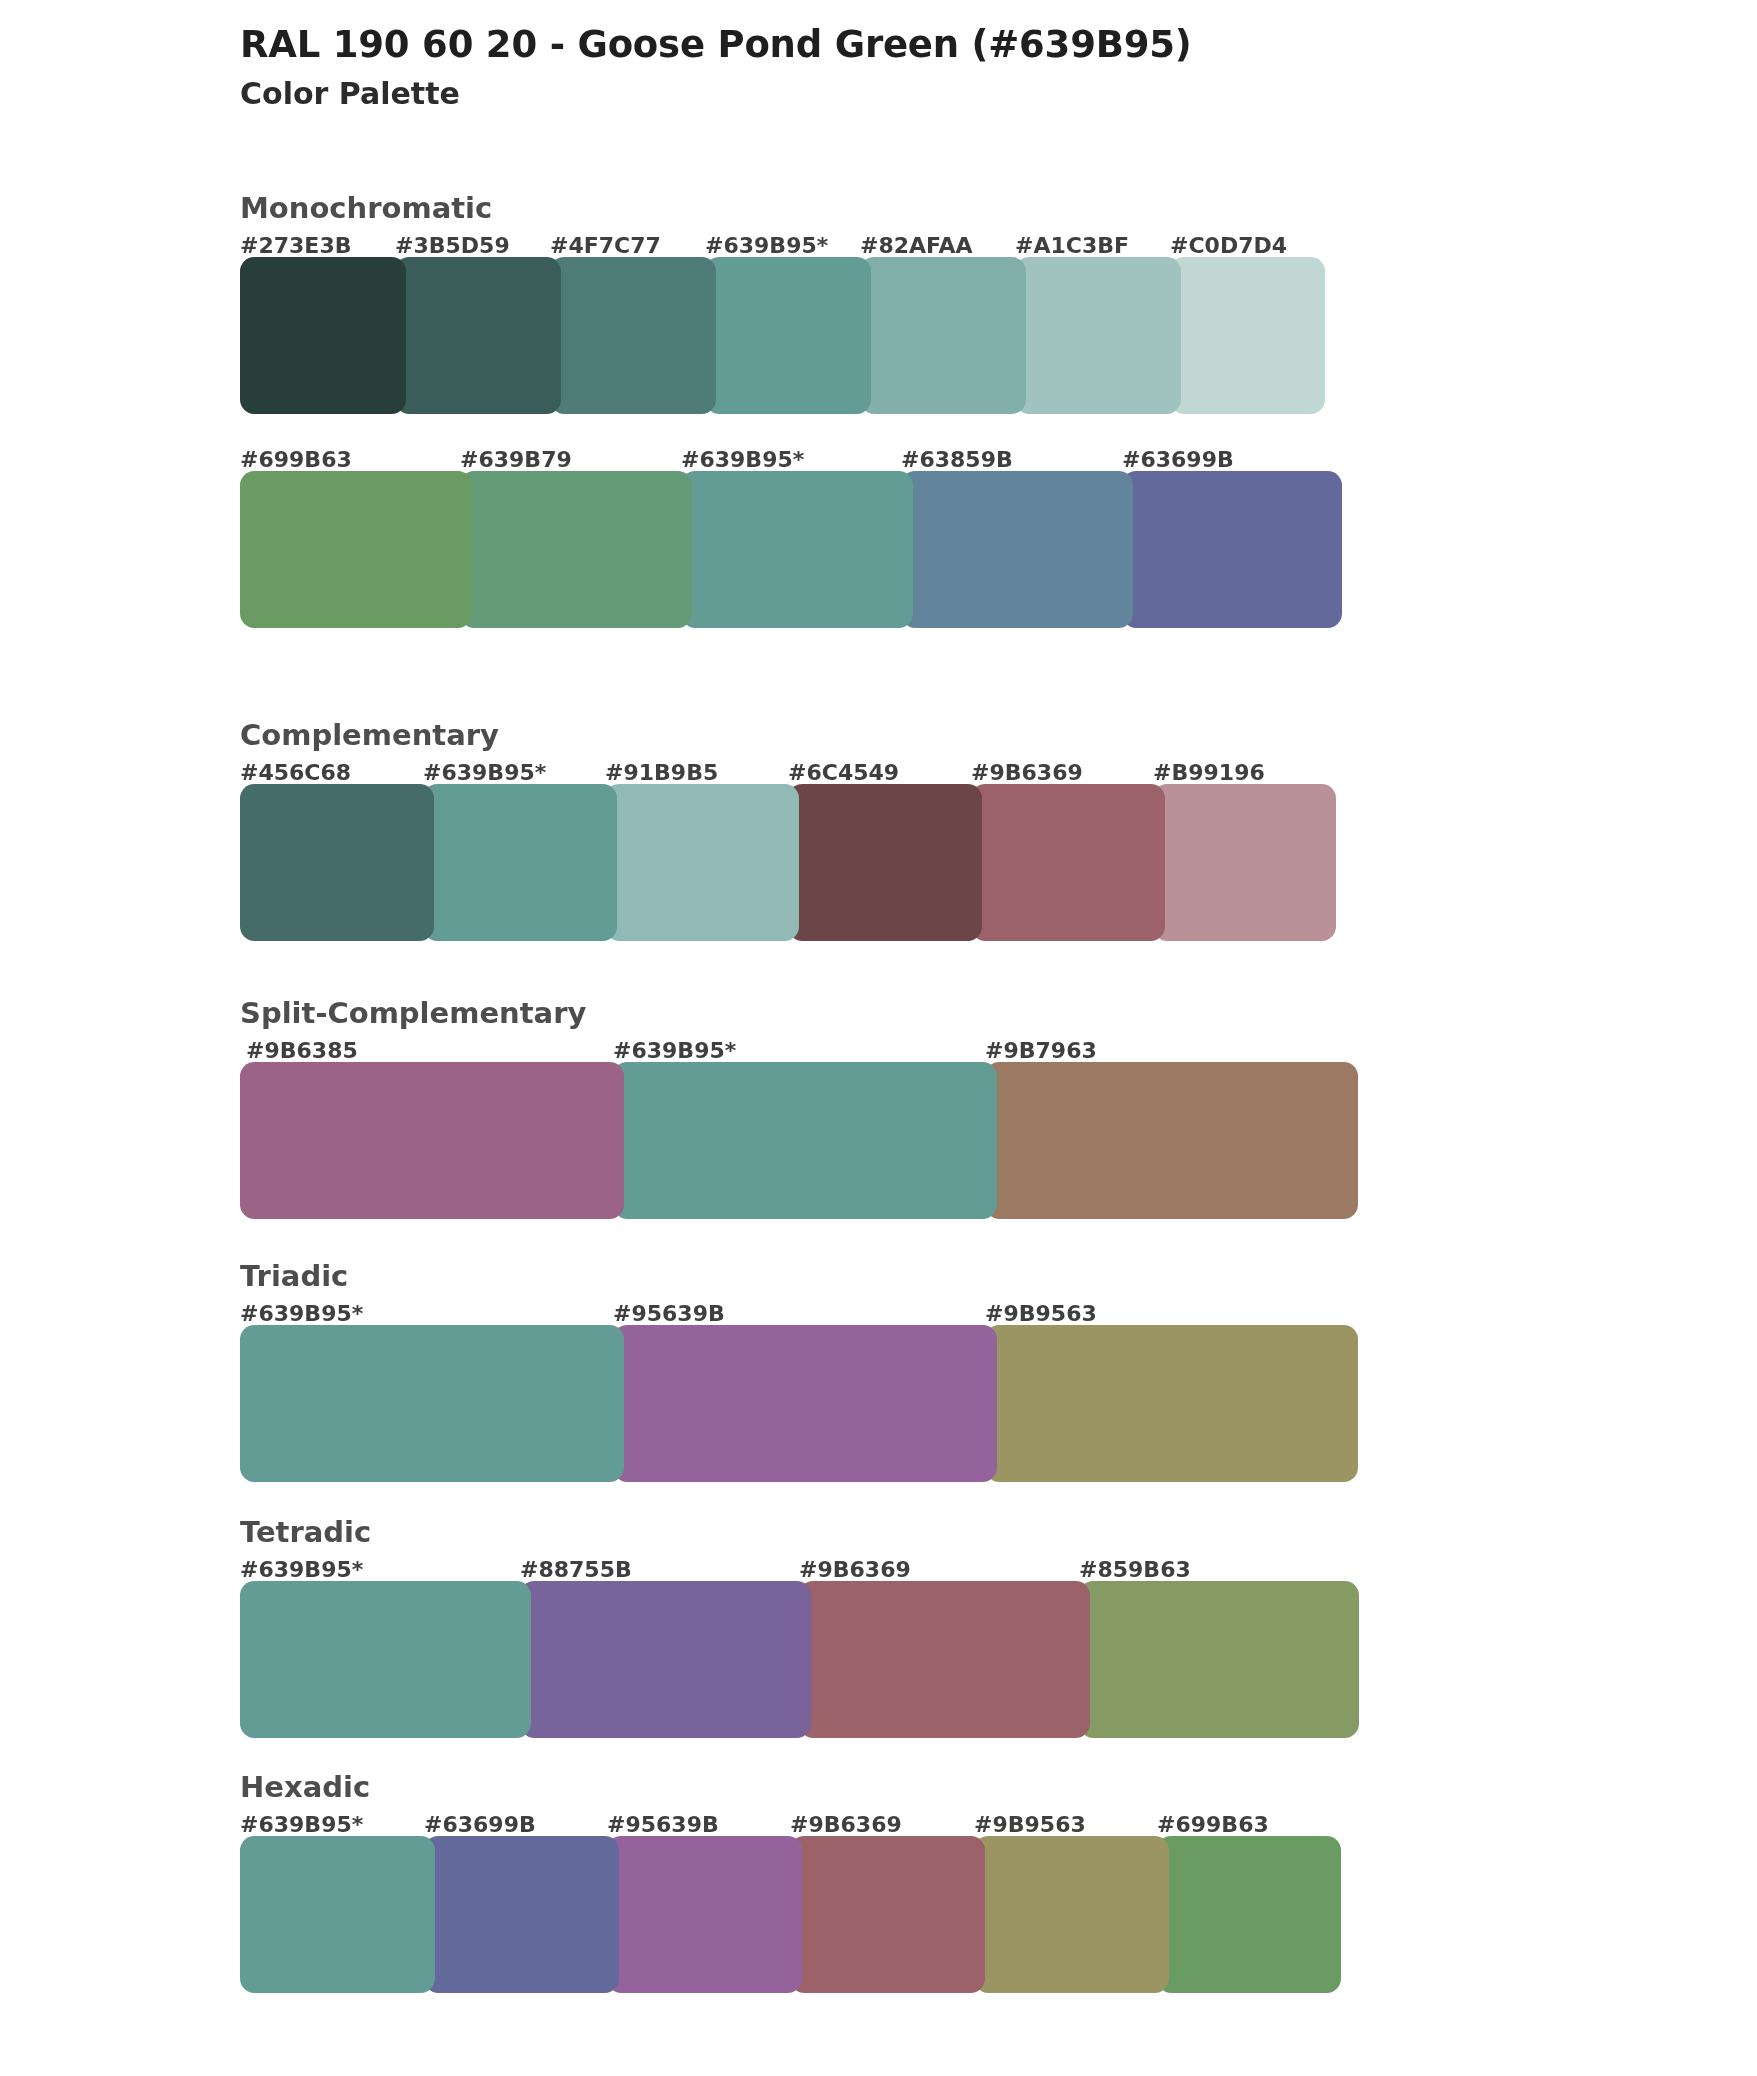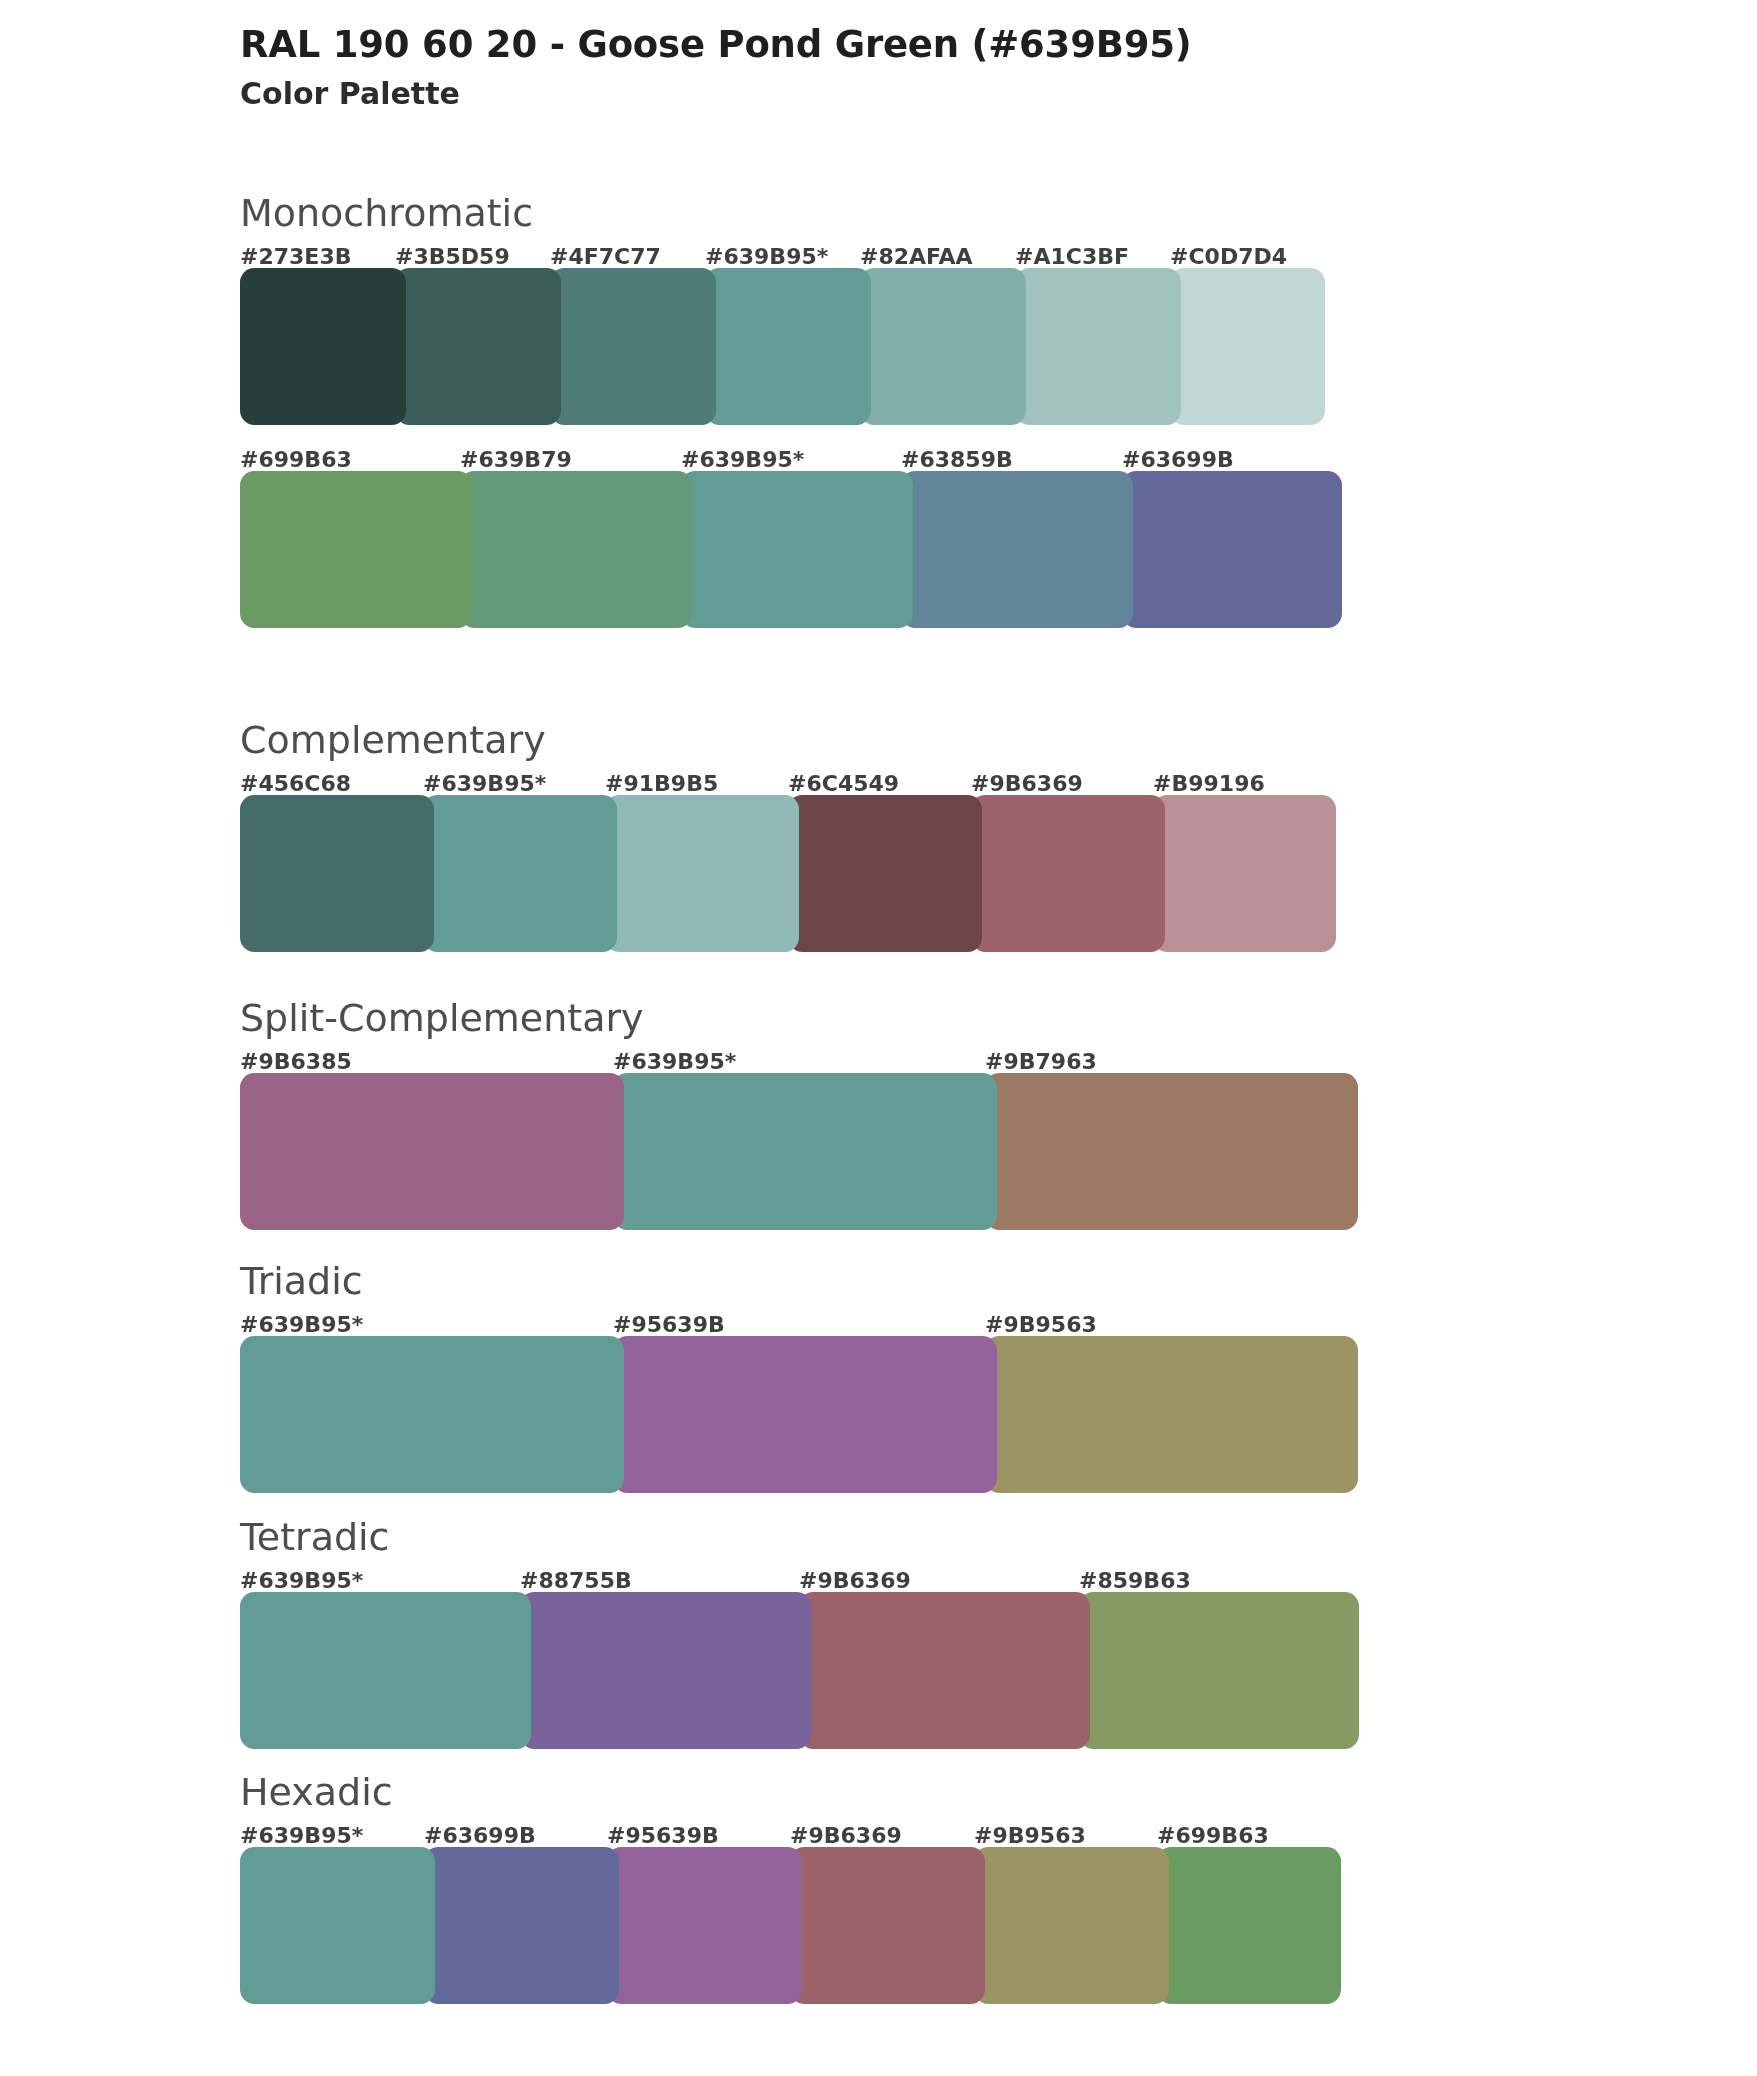--- a/index.html
+++ b/index.html
@@ -40,22 +40,22 @@
     margin-top: 6.4px;
     white-space: nowrap;
   }
 
   
   .section {
     position: absolute;
     left: 240px;
   }
   .section-title {
-    font-size: 38px;
-    font-weight: 400;
+    font-size: 29px;
+    font-weight: 700;
     color: #4d4d4d;
     line-height: 1.15;
     margin-bottom: 8px;
     white-space: nowrap;
   }
   .swatch-labels {
     position: relative;
     height: 24px;
   }
   .swatch-label {
@@ -153,21 +153,21 @@
           <div class="swatch" title="#639B95*" style="left: 183px; width: 194px; background: rgb(99, 155, 149); z-index: 5;"></div>
           <div class="swatch" title="#91B9B5" style="left: 365px; width: 194px; background: rgb(145, 185, 181); z-index: 4;"></div>
           <div class="swatch" title="#6C4549" style="left: 548px; width: 194px; background: rgb(108, 69, 73); z-index: 3;"></div>
           <div class="swatch" title="#9B6369" style="left: 731px; width: 194px; background: rgb(155, 99, 105); z-index: 2;"></div>
           <div class="swatch" title="#B99196" style="left: 913px; width: 183px; background: rgb(185, 145, 150); z-index: 1;"></div>
         </div>
       </div>
       <div class="section" style="top: 997px;">
         <div class="section-title">Split-Complementary</div>
         <div class="swatch-labels" style="width: 1118px;">
-          <div class="swatch-label" style="left: 0px;">#9B6385</div>
+          <div class="swatch-label" style="left: 6px;">#9B6385</div>
           <div class="swatch-label" style="left: 373px;">#639B95*</div>
           <div class="swatch-label" style="left: 745px;">#9B7963</div>
         </div>
         <div class="swatch-row" style="width: 1118px;">
           <div class="swatch" title="#9B6385" style="left: 0px; width: 384px; background: rgb(155, 99, 133); z-index: 3;"></div>
           <div class="swatch" title="#639B95*" style="left: 373px; width: 384px; background: rgb(99, 155, 149); z-index: 2;"></div>
           <div class="swatch" title="#9B7963" style="left: 745px; width: 373px; background: rgb(155, 121, 99); z-index: 1;"></div>
         </div>
       </div>
       <div class="section" style="top: 1260px;">

